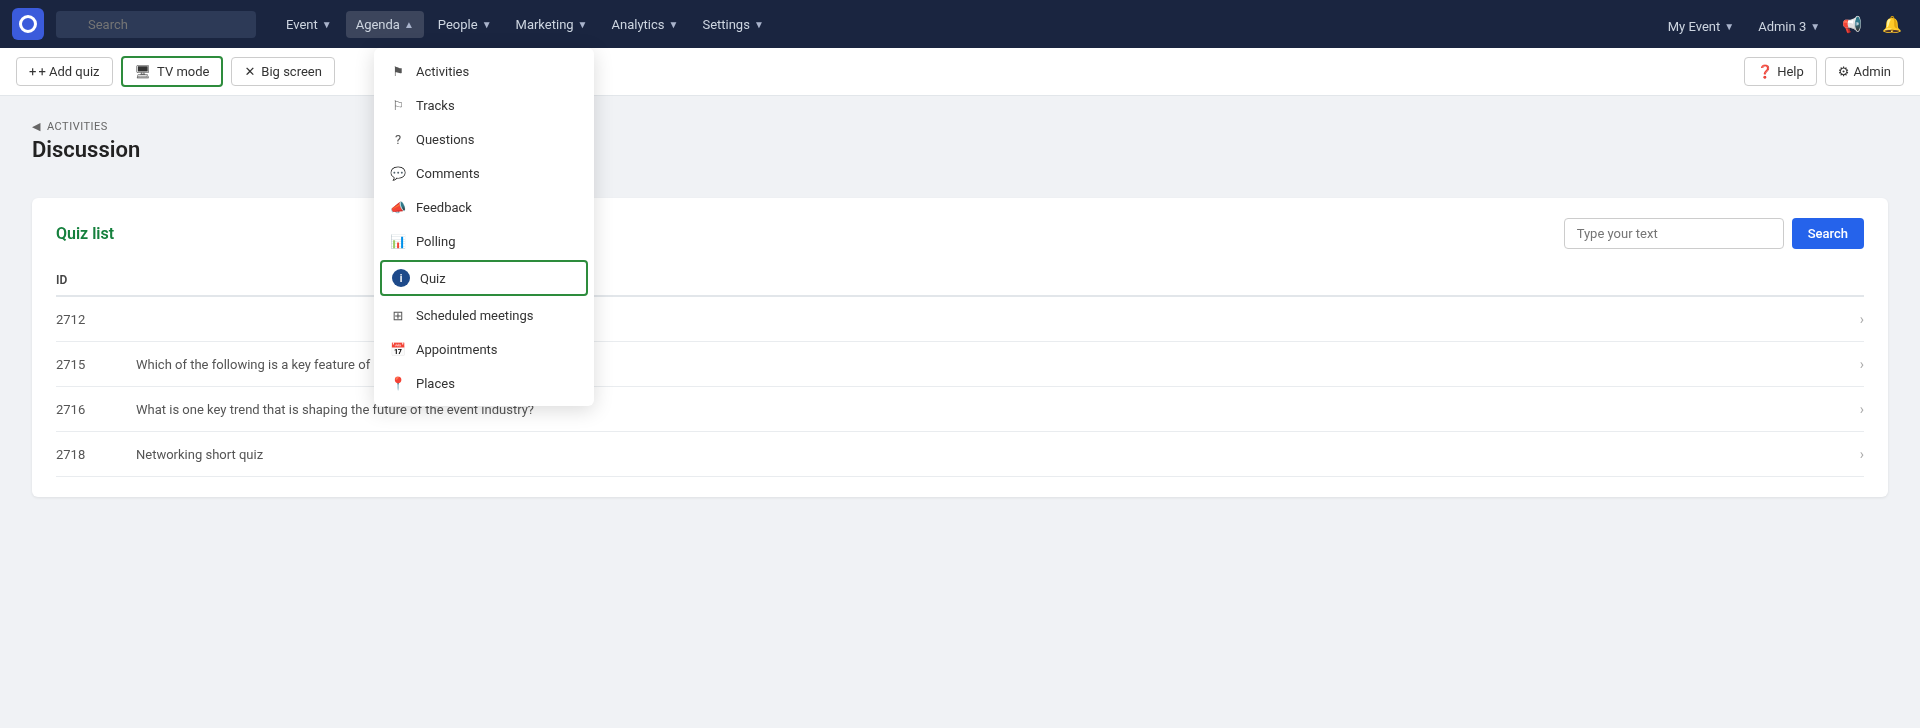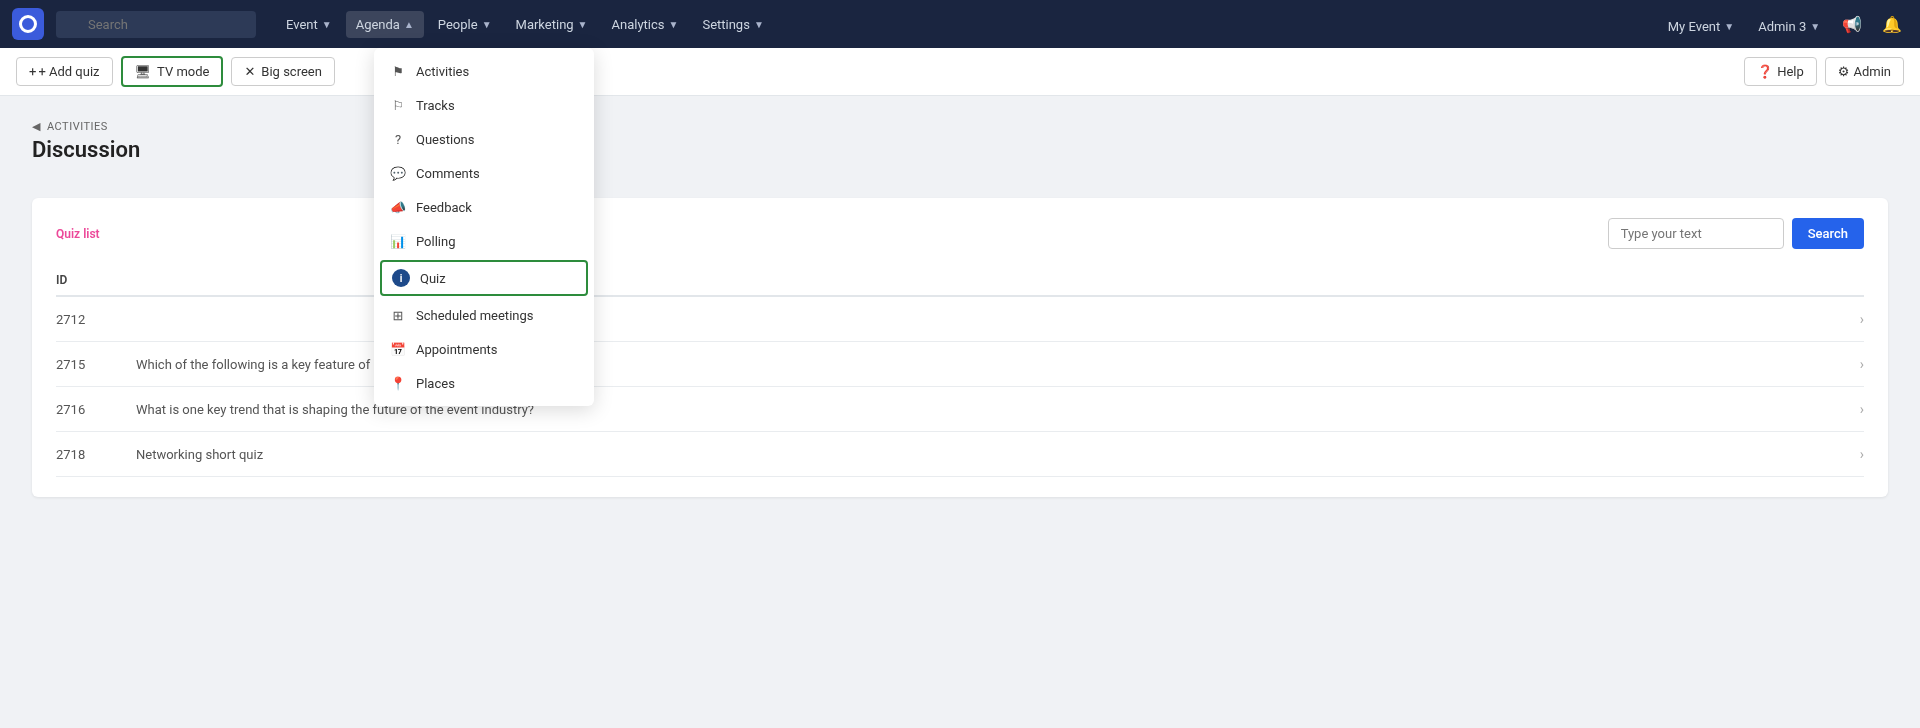--- a/index.html
+++ b/index.html
@@ -204,36 +204,36 @@
     }
 
     .quiz-panel-header {
       display: flex;
       align-items: center;
       justify-content: space-between;
       margin-bottom: 16px;
     }
 
     .quiz-panel-title {
-      font-size: 12px;
+      font-size: 16px;
       font-weight: 600;
-      color: #ec4899;
+      color: #15803d;
     }
 
     .search-area {
       display: flex;
       gap: 8px;
     }
 
     .search-text-input {
       border: 1px solid #ccc;
       border-radius: 4px;
       padding: 7px 12px;
       font-size: 13px;
-      width: 176px;
+      width: 220px;
       outline: none;
       color: #999;
     }
 
     .btn-search {
       background: #2563eb;
       color: white;
       border: none;
       border-radius: 4px;
       padding: 7px 16px;

